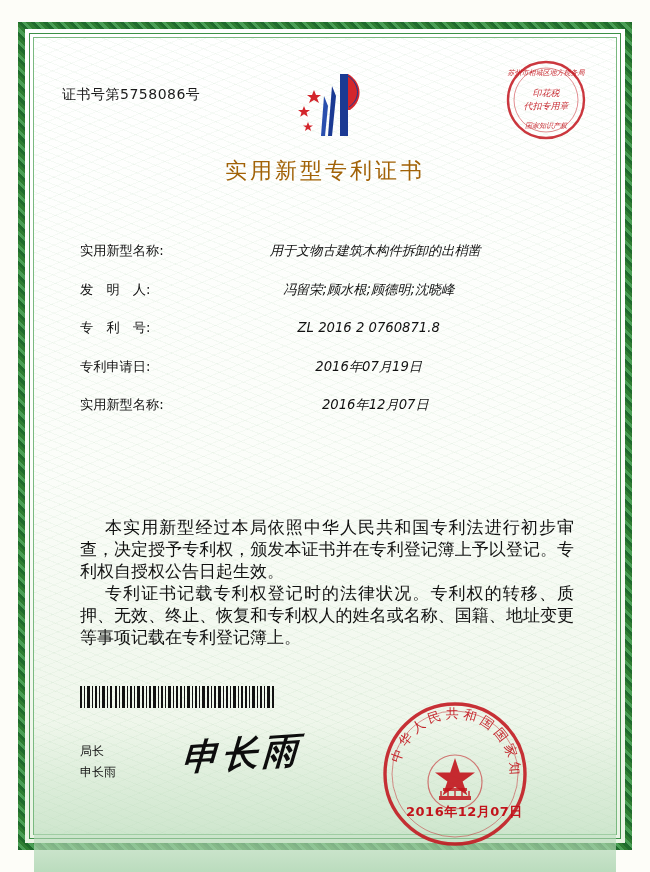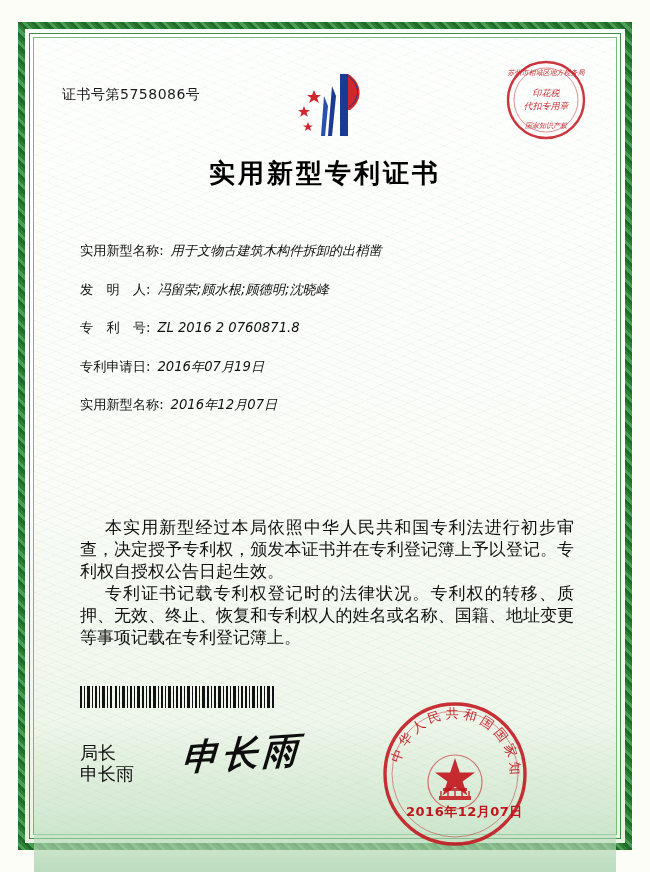--- a/index.html
+++ b/index.html
@@ -77,31 +77,32 @@
   }
   .redstamp-top {
     position: absolute;
     right: 28px; top: 20px;
     width: 84px; height: 84px; font-style: italic;
   }
   .title {
     position: absolute;
     left: 0; right: 0; top: 118px;
     text-align: center;
-    font-size: 26px;
-    font-weight: bold;
+    font-size: 22px;
+    font-weight: normal;
     letter-spacing: 3px;
-    color: #000000;
+    color: #a16207;
     font-family: "DejaVu Sans", "Liberation Sans", sans-serif;
   }
   
   .fields {
     position: absolute;
     left: 46px; top: 204px;
     width: 500px;
+    text-align: center;
   }
   .field-row {
     display: flex;
     align-items: baseline;
     margin-bottom: 20.5px;
     font-size: 13.2px;
     color: #111;
   }
   .field-label {
     white-space: nowrap;
@@ -129,23 +130,24 @@
   
   .barcode {
     position: absolute;
     left: 46px; top: 648px;
     width: 196px; height: 22px;
   }
   
   .sig-block {
     position: absolute;
     left: 46px; top: 704px;
-    font-size: 18px;
+    font-size: 12px;
     color: #111;
     line-height: 21px;
+    font-family: Liberation Mono, monospace;
   }
   .sig-hand {
     position: absolute;
     left: 148px; top: 692px;
     font-size: 36px;
     font-family: "DejaVu Serif", "Liberation Serif", serif;
     color: #0d0d0d;
     letter-spacing: 4px;
     transform: rotate(-4deg) skewX(-7deg);
     font-style: italic;

